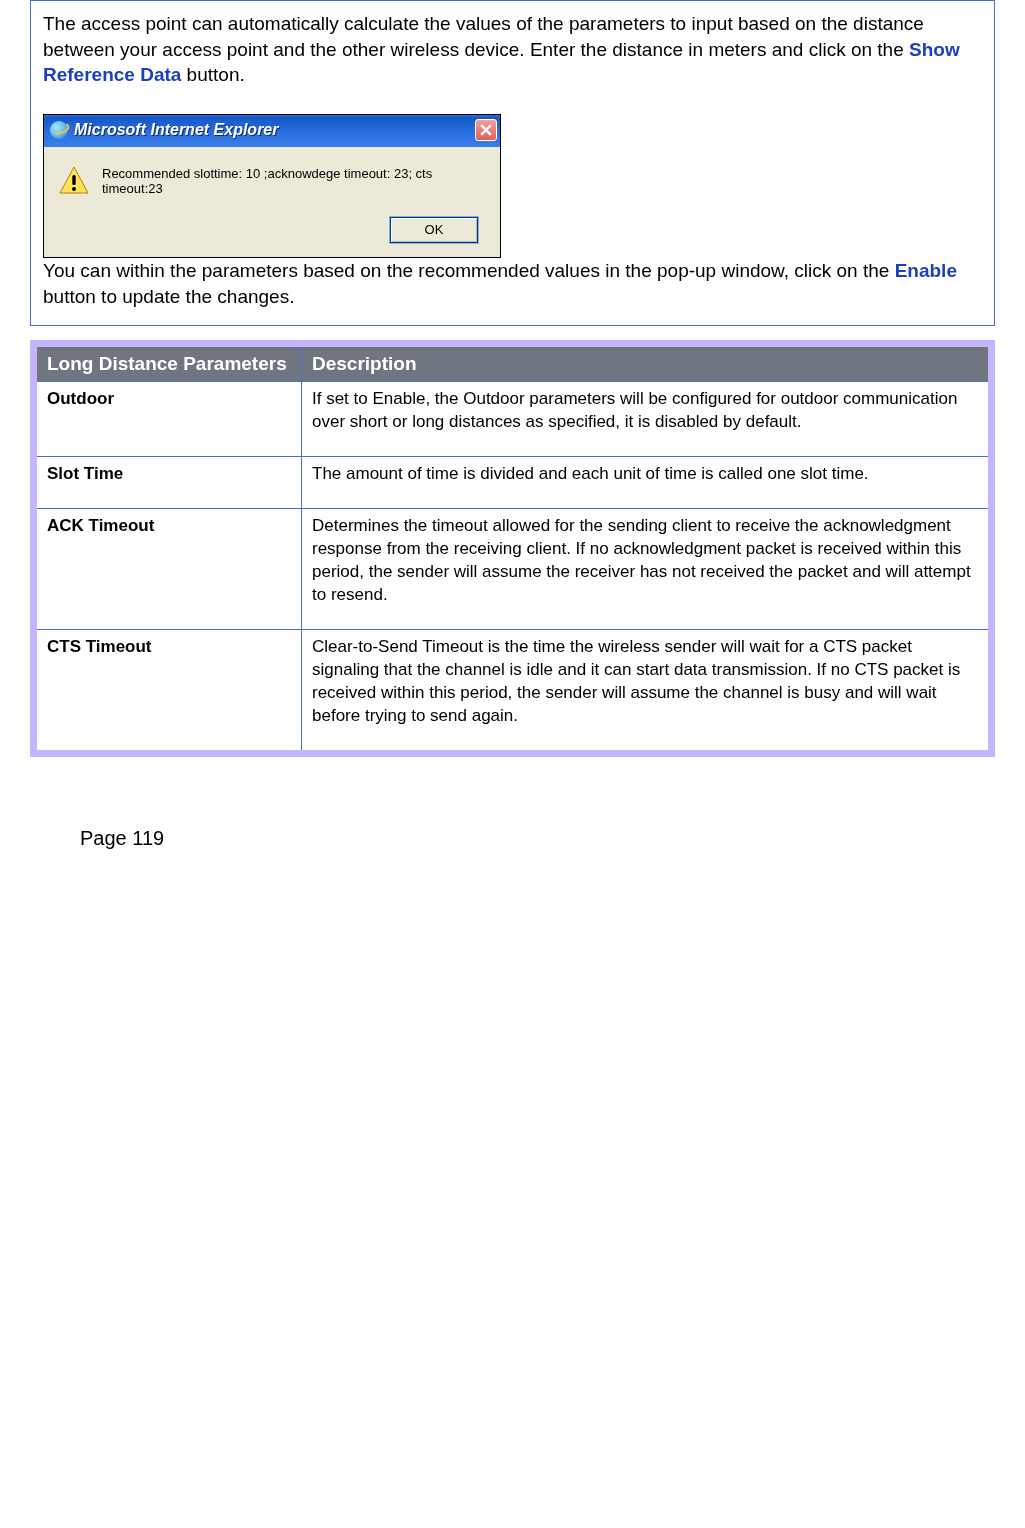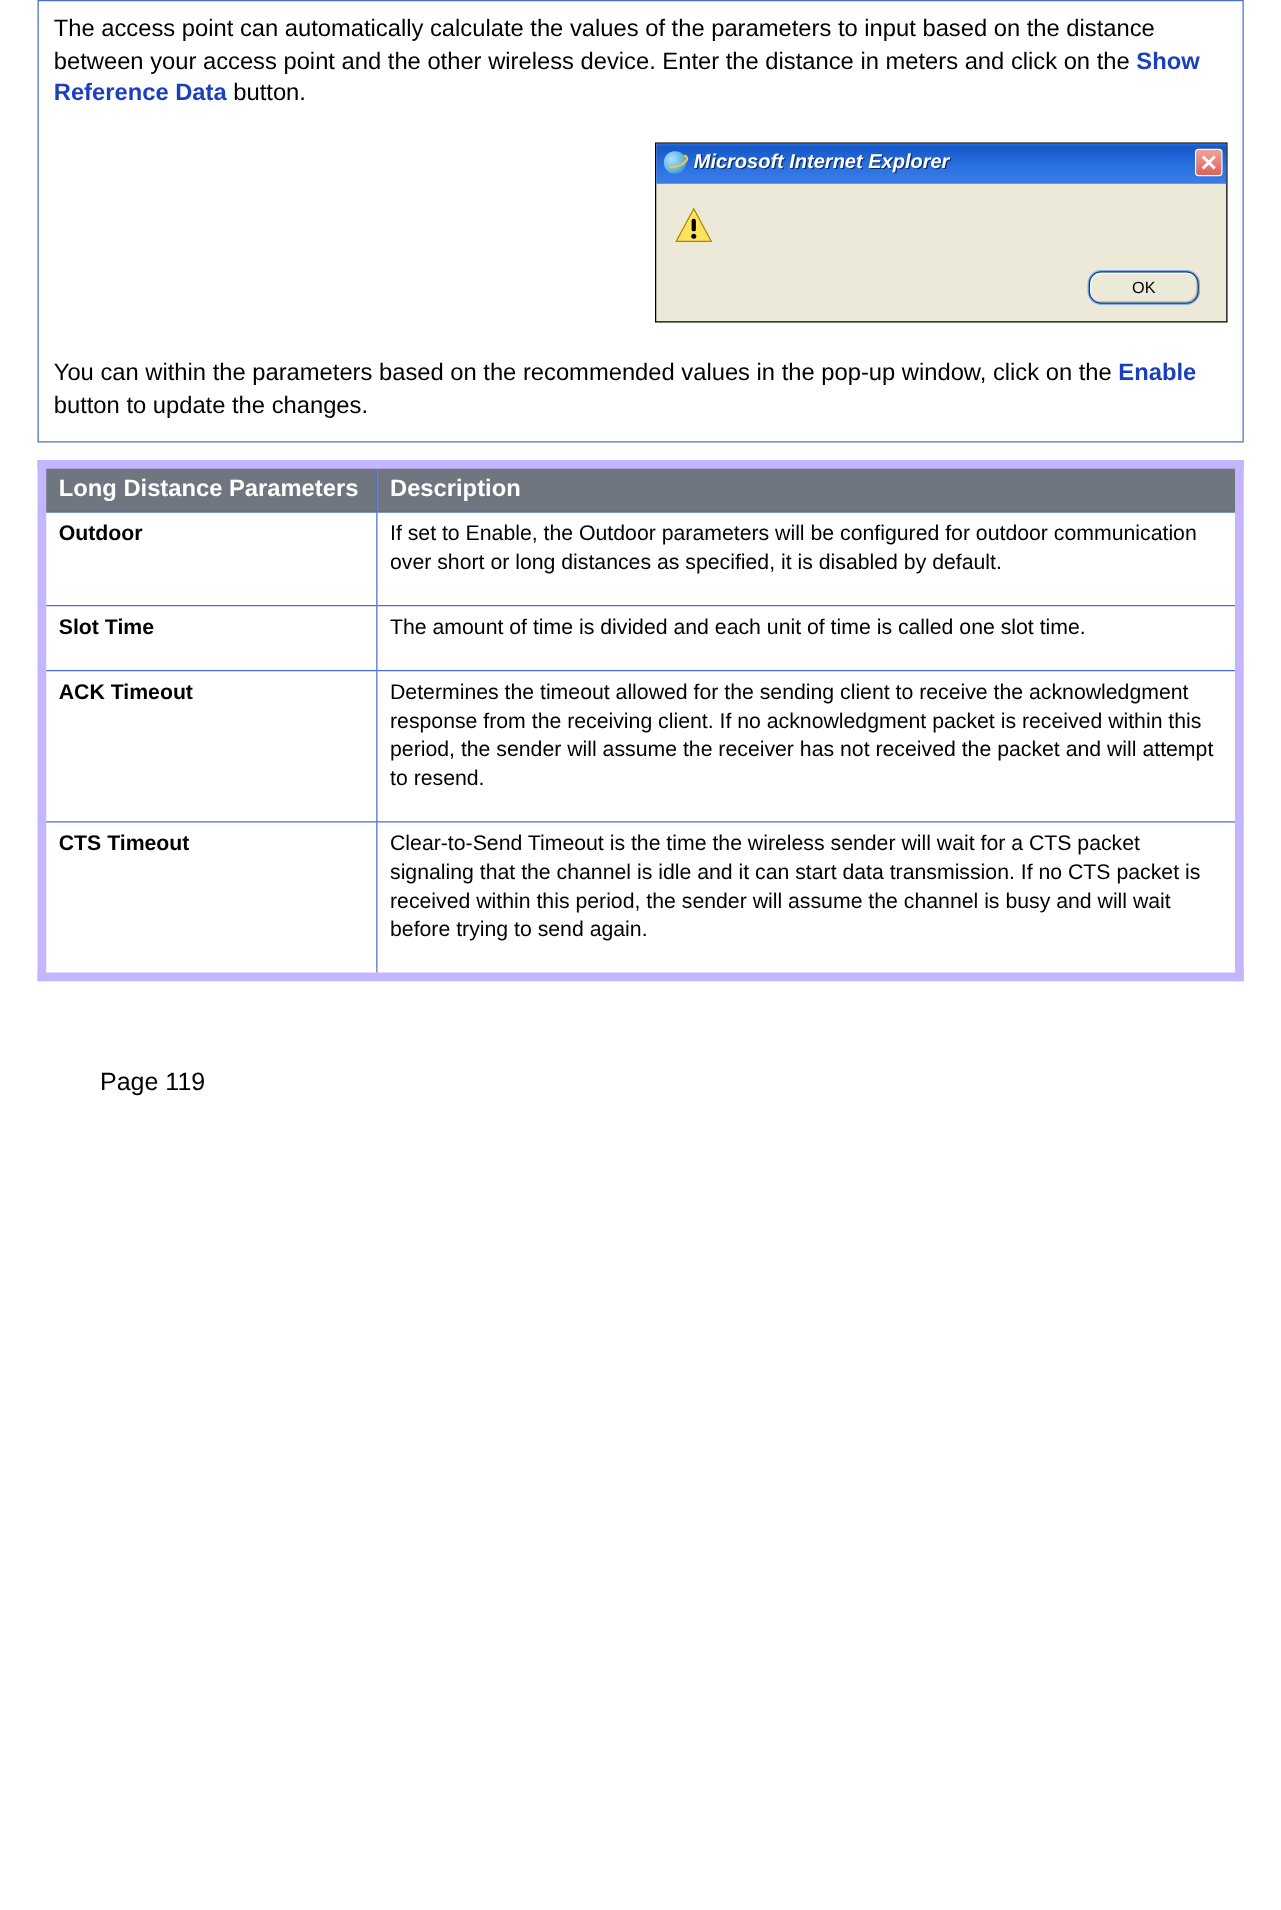--- a/index.html
+++ b/index.html
@@ -27,22 +27,21 @@
     .intro-para {
       line-height: 1.35;
       margin-bottom: 26px;
     }
     .bold-blue {
       color: #1a3fbf;
       font-weight: bold;
     }
     .dialog-wrap {
       display: flex;
-      justify-content: flex-end;
-      margin-bottom: 28px;
+      justify-content: flex-start;
     }
     .win-dialog {
       width: 458px;
       border: 1px solid #000;
       background: #ece9d8;
     }
     .win-titlebar {
       background: linear-gradient(to bottom, #2a6fe0 0%, #1558c8 8%, #2a6fe0 55%, #3a7fe8 100%);
       display: flex;
       align-items: center;
@@ -127,21 +126,21 @@
       justify-content: flex-end;
       padding-right: 8px;
     }
     .win-ok {
       font-family: Tahoma, sans-serif;
       font-size: 13px;
       width: 88px;
       height: 26px;
       background: #ece9d8;
       border: 1px solid #003c74;
-      border-radius: 10px;
+      border-radius: 0;
       box-shadow: inset 1px 1px 0 #fff, inset -1px -1px 0 #c0b8a0, 0 0 0 1px #88aef2;
       cursor: pointer;
     }
     .outro-para {
       line-height: 1.35;
     }
     table.params {
       width: 100%;
       border-collapse: collapse;
       border: 7px solid #c4b5fd;
@@ -199,20 +198,21 @@
               </svg>
           </div>
         </div>
         <div class="win-body">
           <div class="win-msg-row">
             <svg class="warn-icon" viewBox="0 0 32 32">
               <polygon points="16,2 30,28 2,28" fill="#ffe35a" stroke="#b08000" stroke-width="1"></polygon>
               <rect x="14.3" y="10" width="3.4" height="10" rx="1.5" fill="#000"></rect>
               <circle cx="16" cy="24" r="2" fill="#000"></circle>
             </svg>
+            <span class="win-msg">Recommended slottime: 10 ;acknowdege timeout: 23; cts timeout:23</span>
           </div>
           <div class="win-ok-row">
             <button class="win-ok">OK</button>
           </div>
         </div>
       </div>
     </div>
 
     <p class="outro-para">
       <span>You can within the parameters based on the recommended values in the pop-up window, click on the </span><span class="bold-blue">Enable</span><span> button to update the changes.</span>

